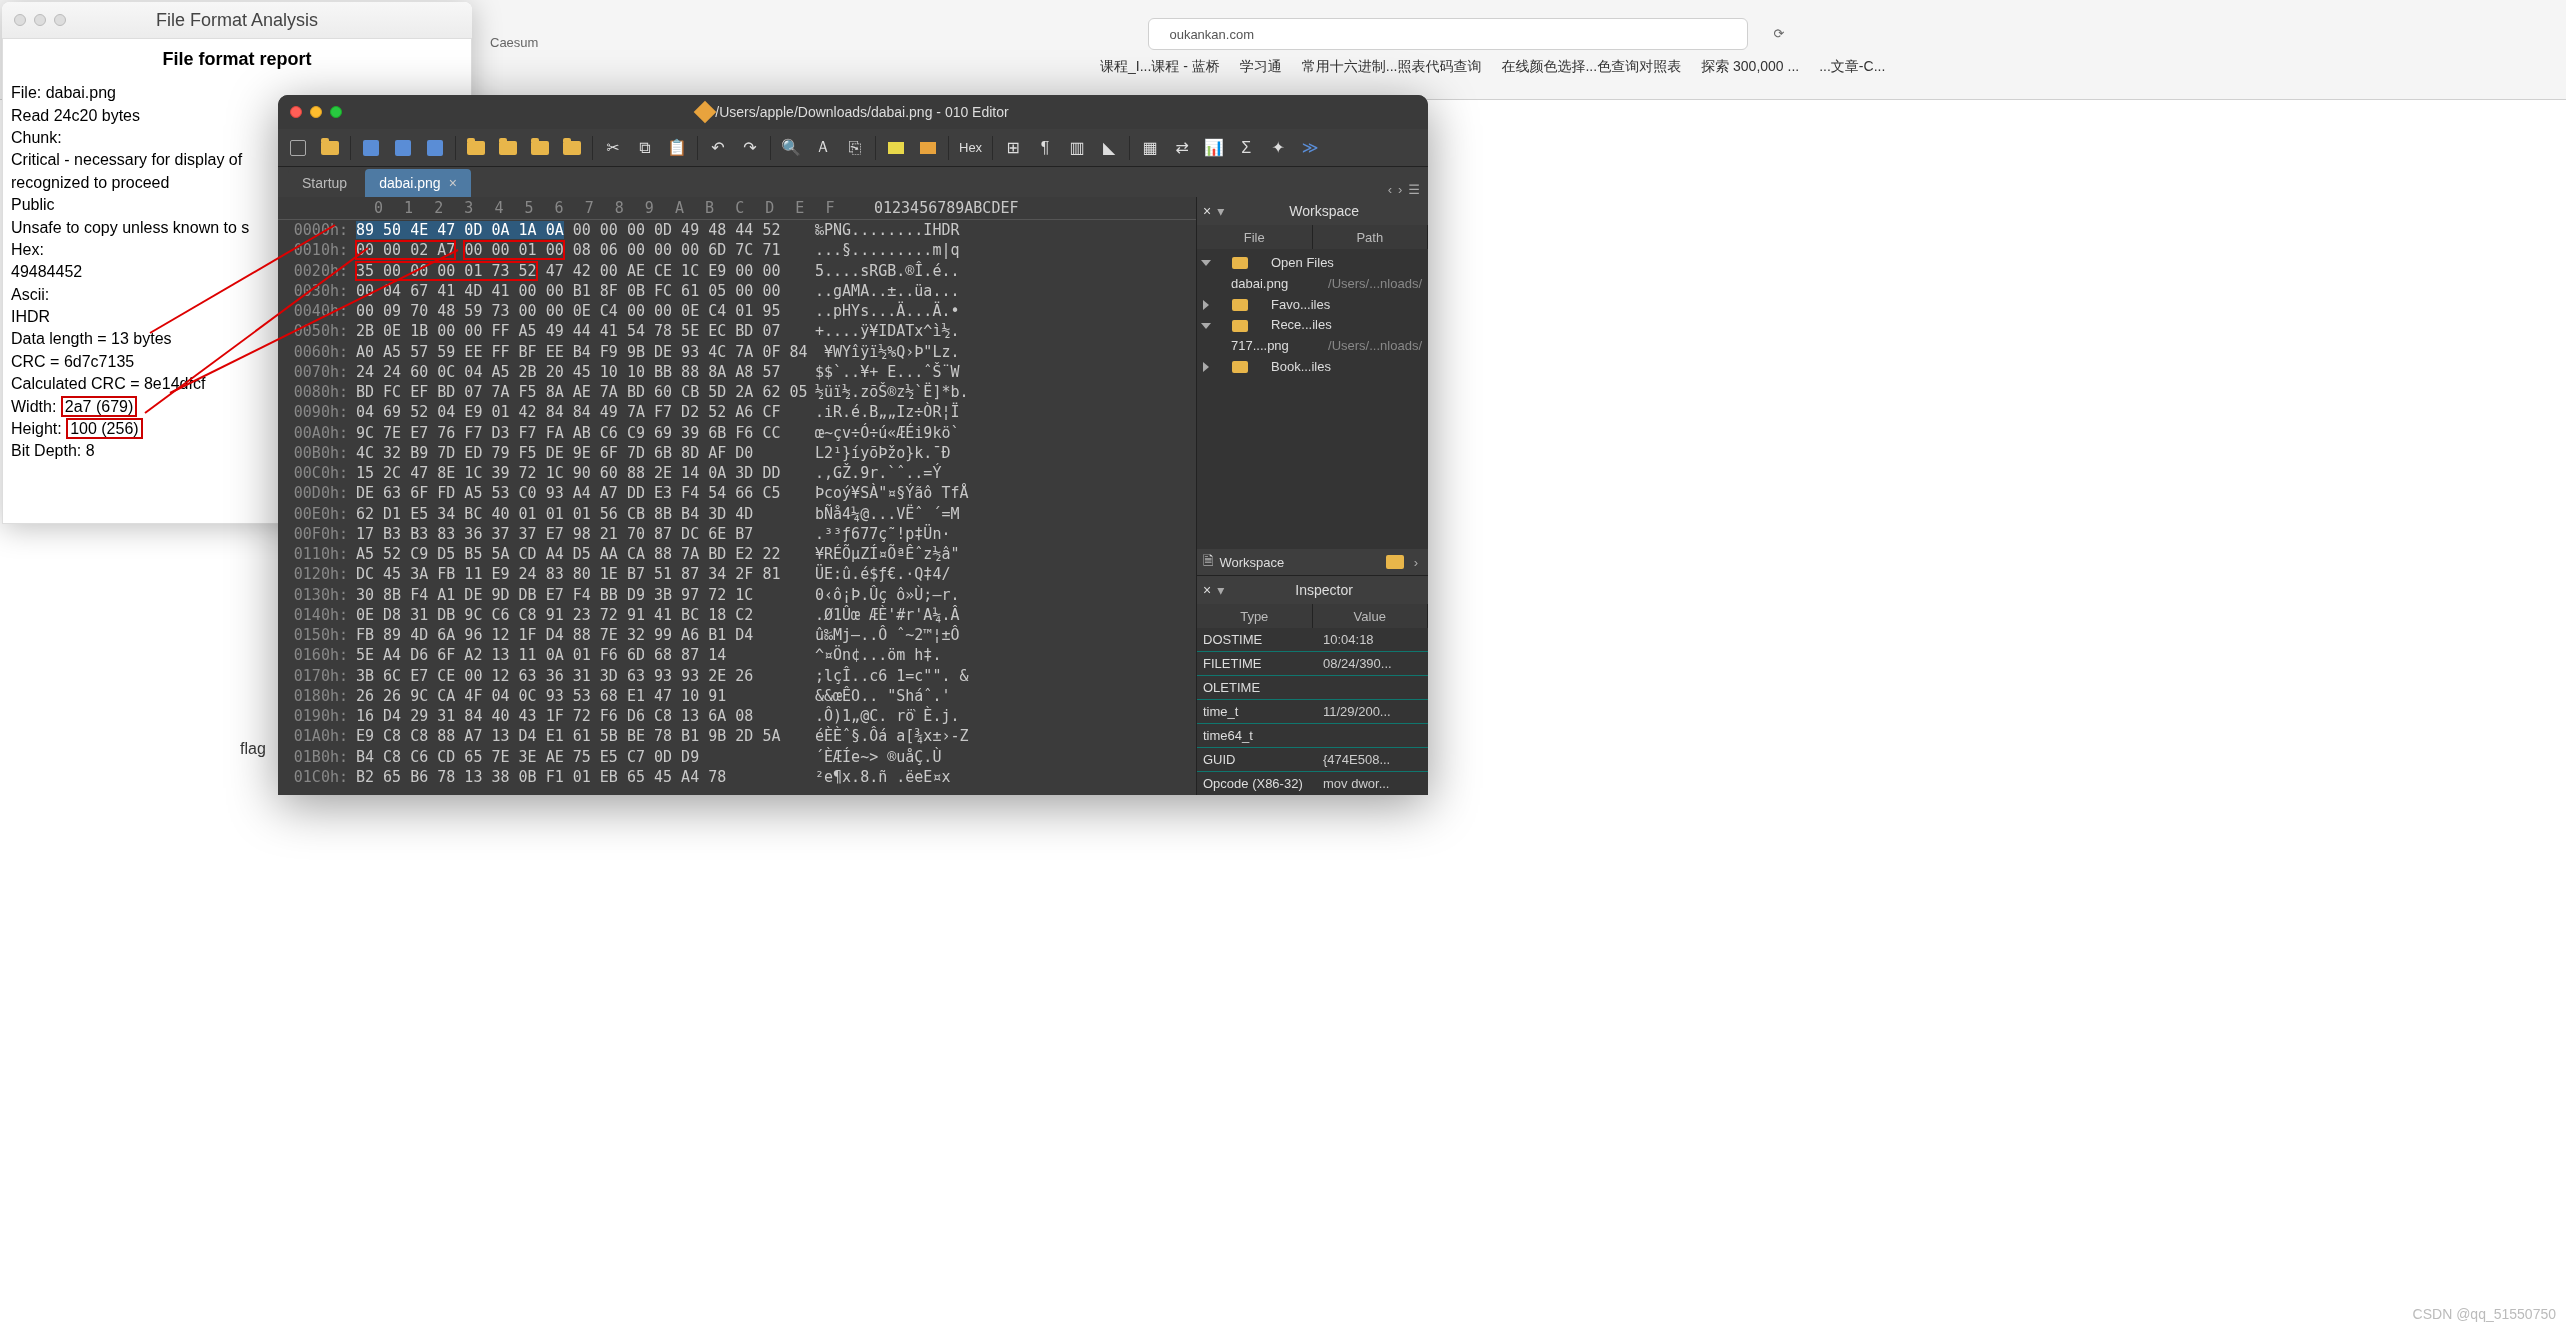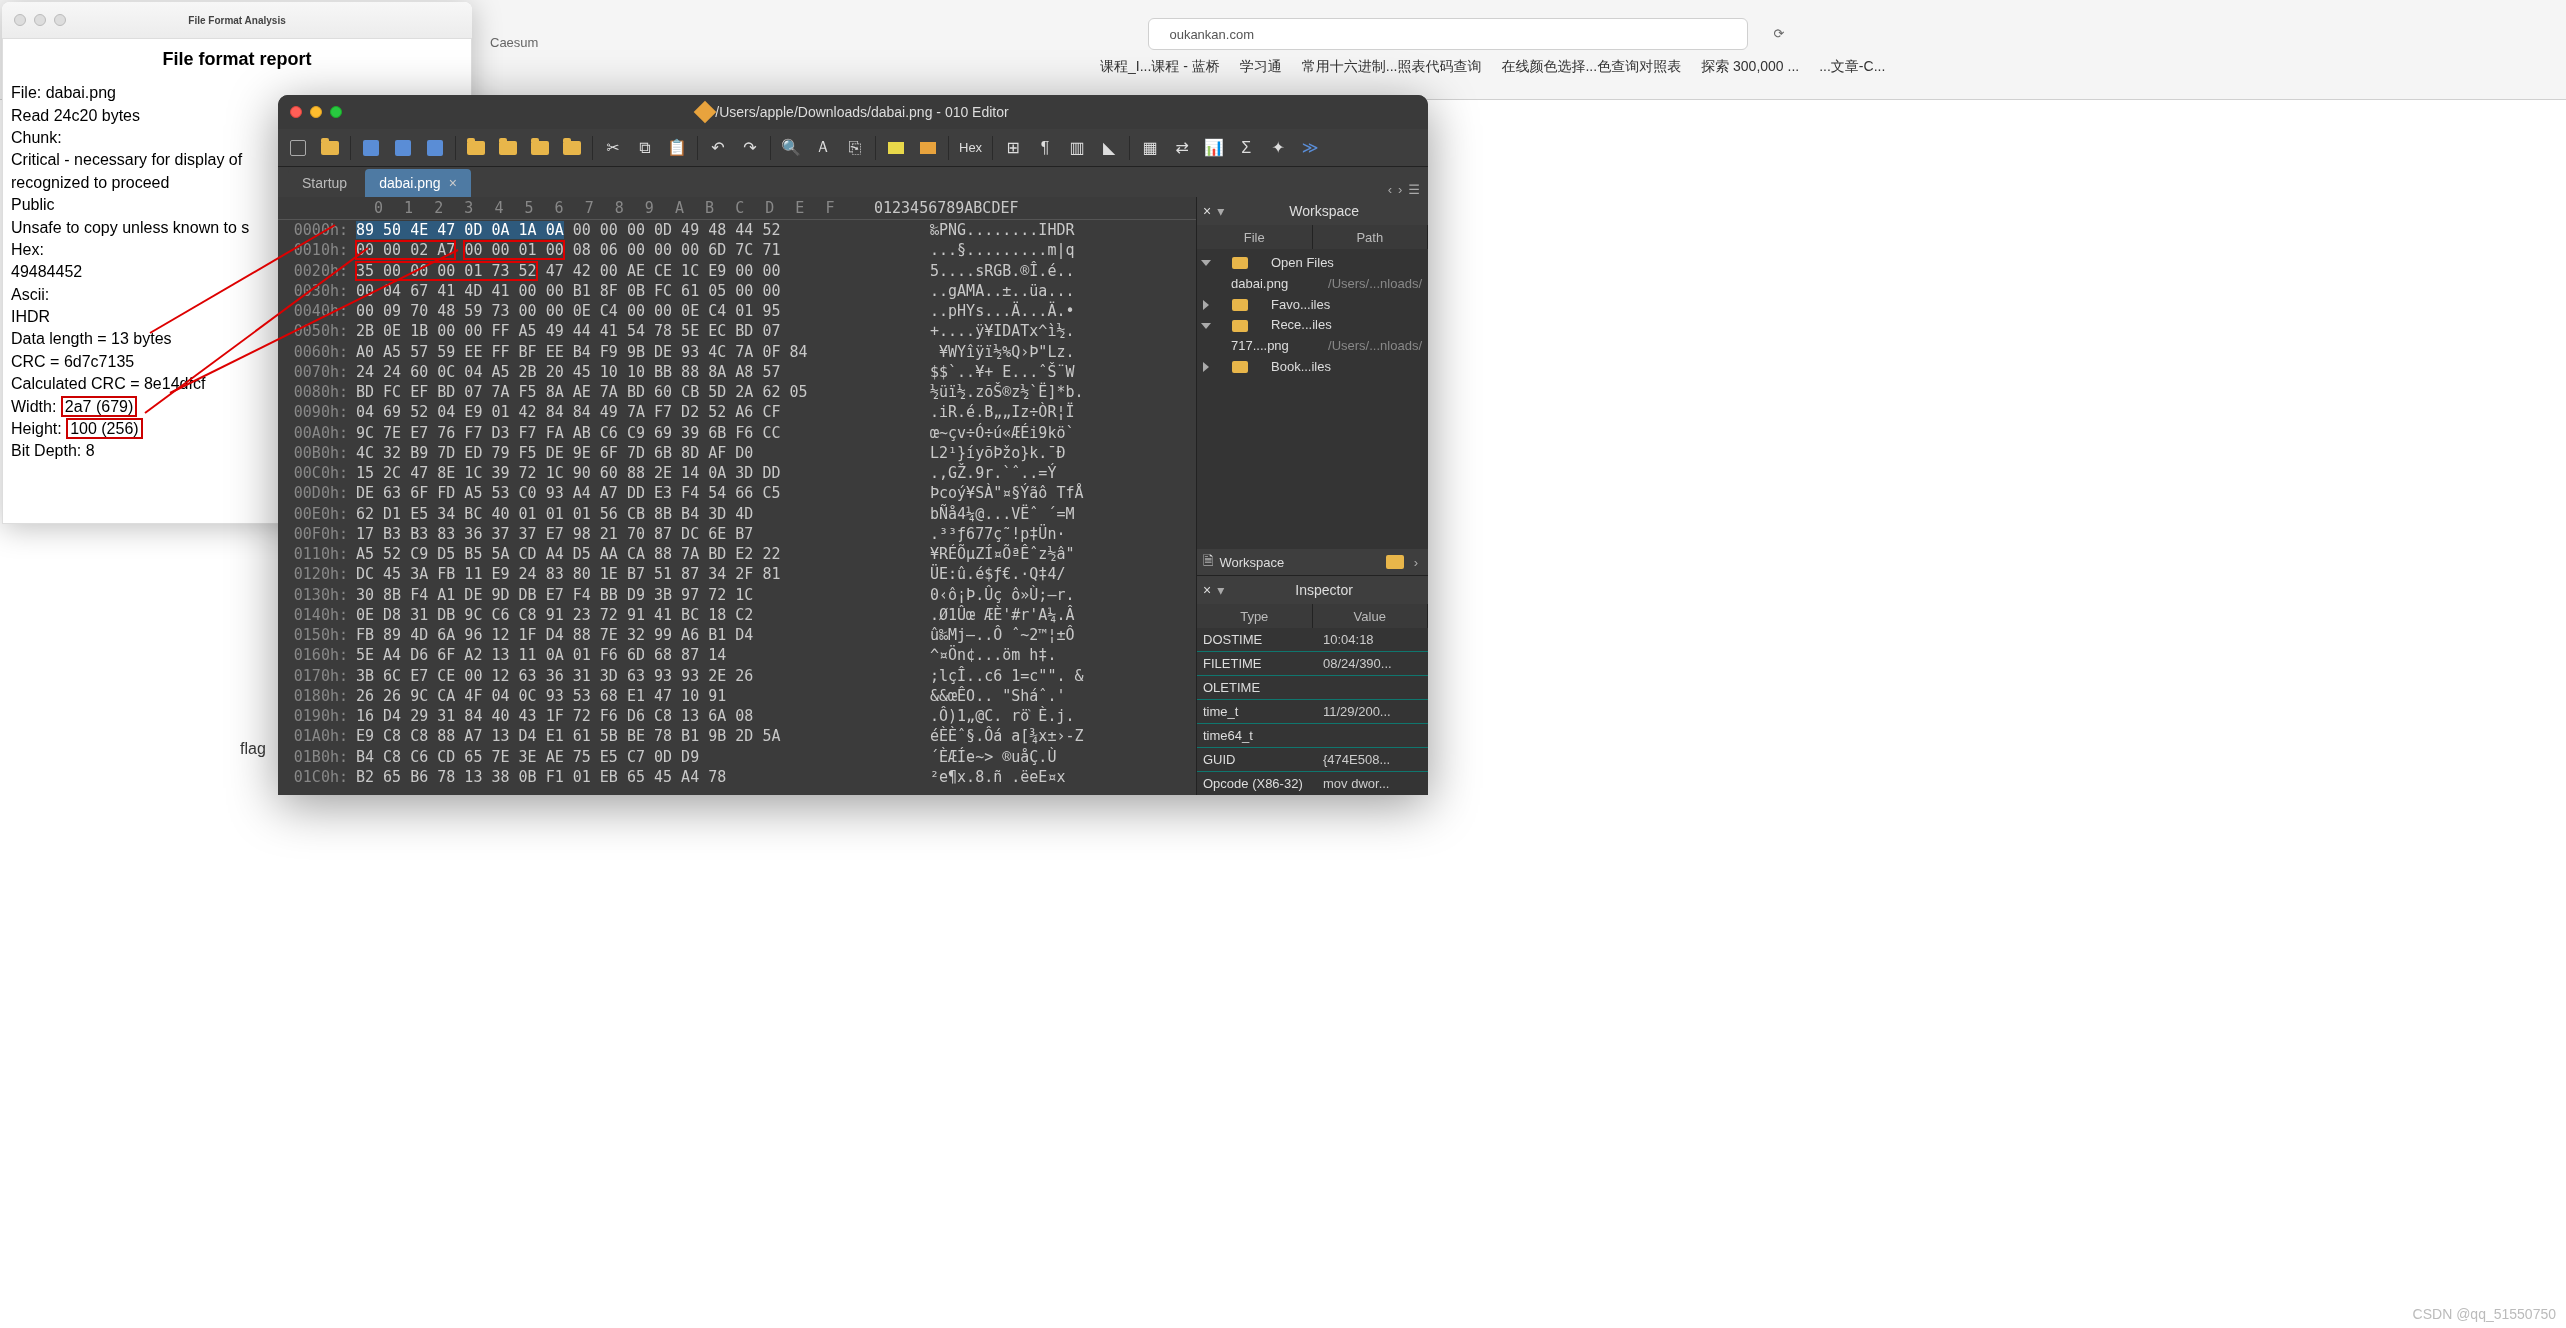--- a/index.html
+++ b/index.html
@@ -12,21 +12,21 @@
 .reload-icon { width: 24px; height: 24px; color: #666; margin-left: 15px; }
 .bookmark-bar { display: flex; gap: 20px; padding: 8px 20px 8px 1100px; font-size: 14px; color: #333; }
 .bookmark-bar span { white-space: nowrap; }
 .page-bg { position: absolute; top: 100px; left: 0; right: 0; bottom: 0; background: #fff; }
 
 
 .ffa-window { position: absolute; top: 2px; left: 2px; width: 470px; background: #fff; box-shadow: 0 4px 30px rgba(0,0,0,0.25); border-radius: 8px 8px 0 0; overflow: hidden; }
 .ffa-titlebar { height: 36px; background: linear-gradient(#f7f7f7,#ececec); display: flex; align-items: center; padding: 0 12px; position: relative; }
 .traffic-lights { display: flex; gap: 8px; }
 .tl { width: 12px; height: 12px; border-radius: 50%; background: #ddd; border: 0.5px solid #bbb; }
-.ffa-title { position: absolute; left: 0; right: 0; text-align: center; font-size: 10px; color: #444; font-weight: 700; }
+.ffa-title { position: absolute; left: 0; right: 0; text-align: center; font-size: 18px; color: #444; font-weight: 400; }
 .ffa-body { padding: 8px 8px 60px 8px; font-size: 16px; line-height: 1.4; color: #000; background: #fff; border: 1px solid #ddd; }
 .ffa-h2 { text-align: center; font-weight: bold; font-size: 18px; margin-bottom: 10px; }
 .ffa-body .line { white-space: pre; }
 .boxed { border: 2px solid #c00; padding: 0 2px; }
 .ok-btn { position: absolute; right: 20px; bottom: 20px; width: 80px; height: 28px; background: #fff; border: 1px solid #bbb; border-radius: 6px; font-size: 14px; }
 
 
 .red-lines { position: absolute; pointer-events: none; top: 0; left: 0; }
 
 
@@ -57,21 +57,21 @@
 
 
 .editor-main { flex: 1; display: flex; overflow: hidden; }
 .hex-area { flex: 1; background: #3b3b3b; font-family: "Menlo","Consolas",monospace; font-size: 15px; color: #c8c8c8; overflow-y: scroll; overflow-x: hidden; }
 .hex-header { display: flex; color: #888; border-bottom: 1px solid #555; padding: 2px 8px; }
 .hex-header .offset-col { width: 78px; text-align: right; padding-right: 8px; }
 .hex-header .bytes-col { width: 510px; letter-spacing: 1px; }
 .hex-header .ascii-col { flex: 1; letter-spacing: 0; }
 .hex-row { display: flex; line-height: 1.35; }
 .offset-col { width: 78px; text-align: right; padding-right: 8px; color: #888; }
-.bytes-col { width: 574px; white-space: pre; }
+.bytes-col { width: 459px; white-space: pre; }
 .ascii-col { flex: 1; white-space: pre; color: #c8c8c8; }
 .hl-blue { background: #2e5a7d; color: #fff; }
 .hl-redbox { outline: 2px solid #d00; outline-offset: -1px; }
 
 
 .right-panels { width: 232px; background: #343434; display: flex; flex-direction: column; border-left: 1px solid #222; }
 .panel { border-bottom: 1px solid #222; }
 .panel-title { height: 28px; display: flex; align-items: center; padding: 0 10px; color: #ddd; font-size: 14px; background: #3e3e3e; gap: 6px; }
 .panel-title .x { margin-left: -4px; }
 .ws-header { display: flex; height: 24px; }

